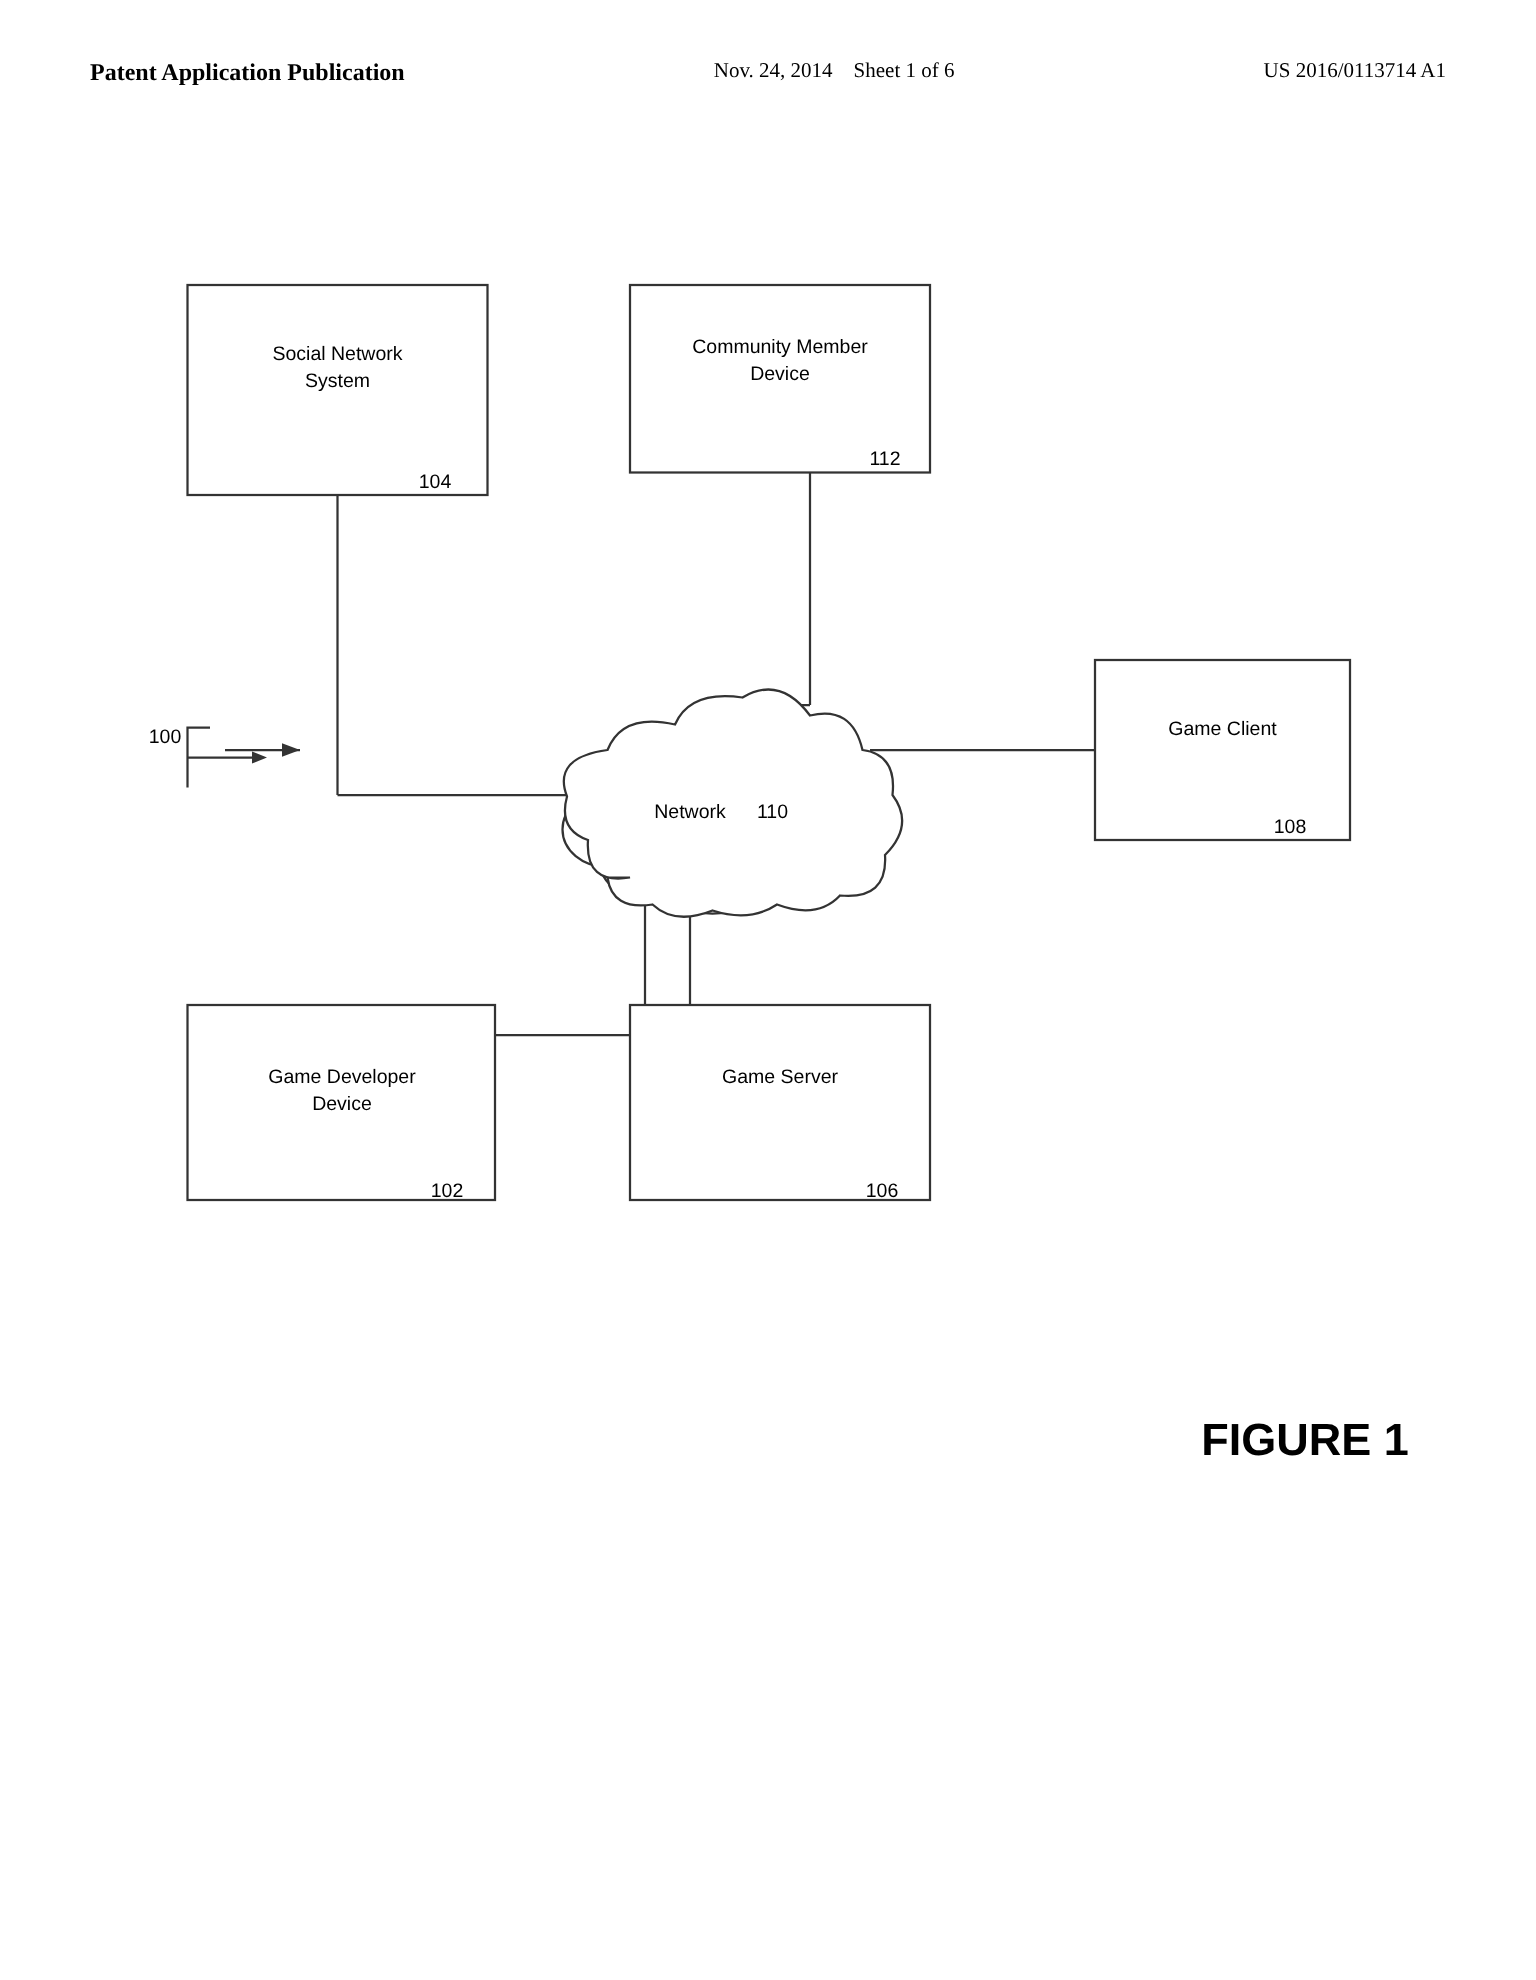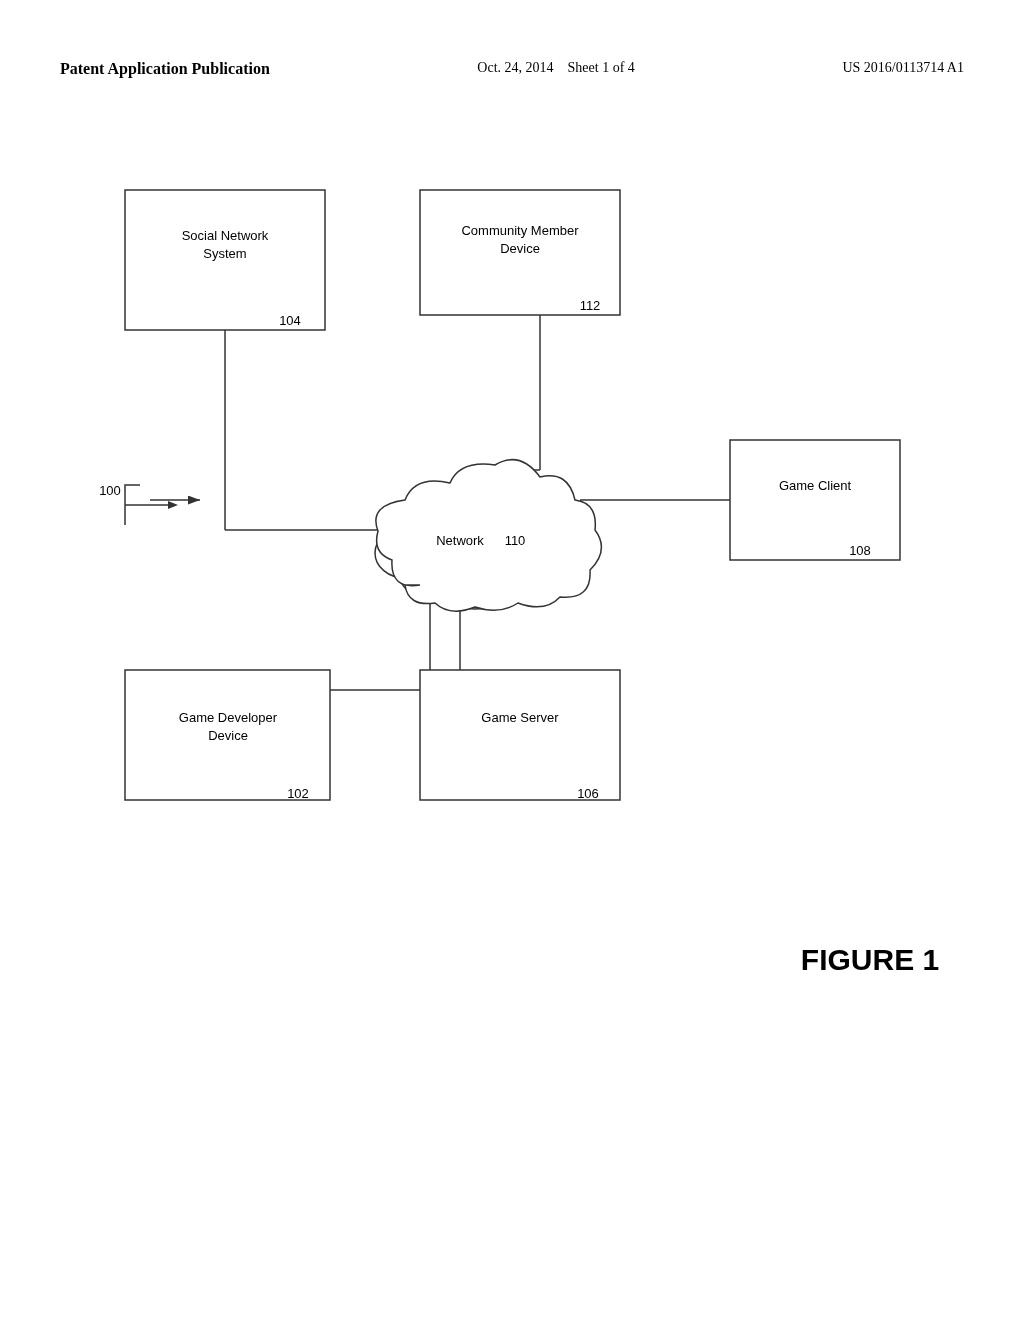--- a/index.html
+++ b/index.html
@@ -10,21 +10,21 @@
       height: 1320px;
       position: relative;
       overflow: hidden;
     }
 
     .page {
       width: 1024px;
       height: 1320px;
       position: relative;
       background: #fff;
-      padding: 60px 60px;
+      padding: 40px 60px;
     }
 
     
     .header {
       display: flex;
       justify-content: space-between;
       align-items: flex-start;
       margin-bottom: 10px;
       padding-bottom: 8px;
     }
@@ -44,22 +44,22 @@
     }
   </style>
 </head>
 <body>
 
 <div class="page">
 
   <div class="header">
     <div class="header-left">Patent Application Publication</div>
     <div class="header-center">
-      <span>Oct. 24, 2014</span>&nbsp;&nbsp;&nbsp;
-      <span>Sheet 1 of 4</span>
+      <span>Nov. 24, 2014</span>&nbsp;&nbsp;&nbsp;
+      <span>Sheet 1 of 6</span>
     </div>
     <div class="header-right">US 2016/0113714 A1</div>
   </div>
 
   <svg style="position:absolute; top:130px; left:50px; width:940px; height:1000px;" viewBox="0 0 940 1000" xmlns="http://www.w3.org/2000/svg" font-family="Arial, sans-serif" font-size="13">
 
     <line x1="175" y1="200" x2="175" y2="400" stroke="#333" stroke-width="1.5"></line>
     <line x1="175" y1="400" x2="340" y2="400" stroke="#333" stroke-width="1.5"></line>
 
     <line x1="490" y1="185" x2="490" y2="340" stroke="#333" stroke-width="1.5"></line>

